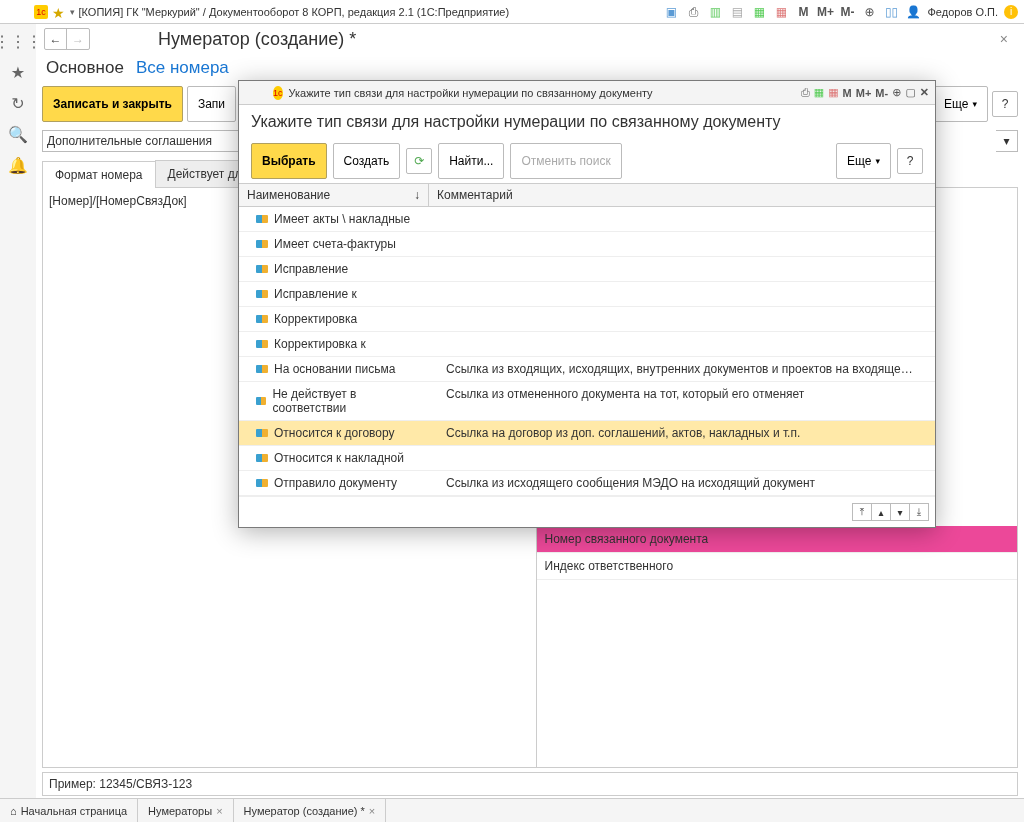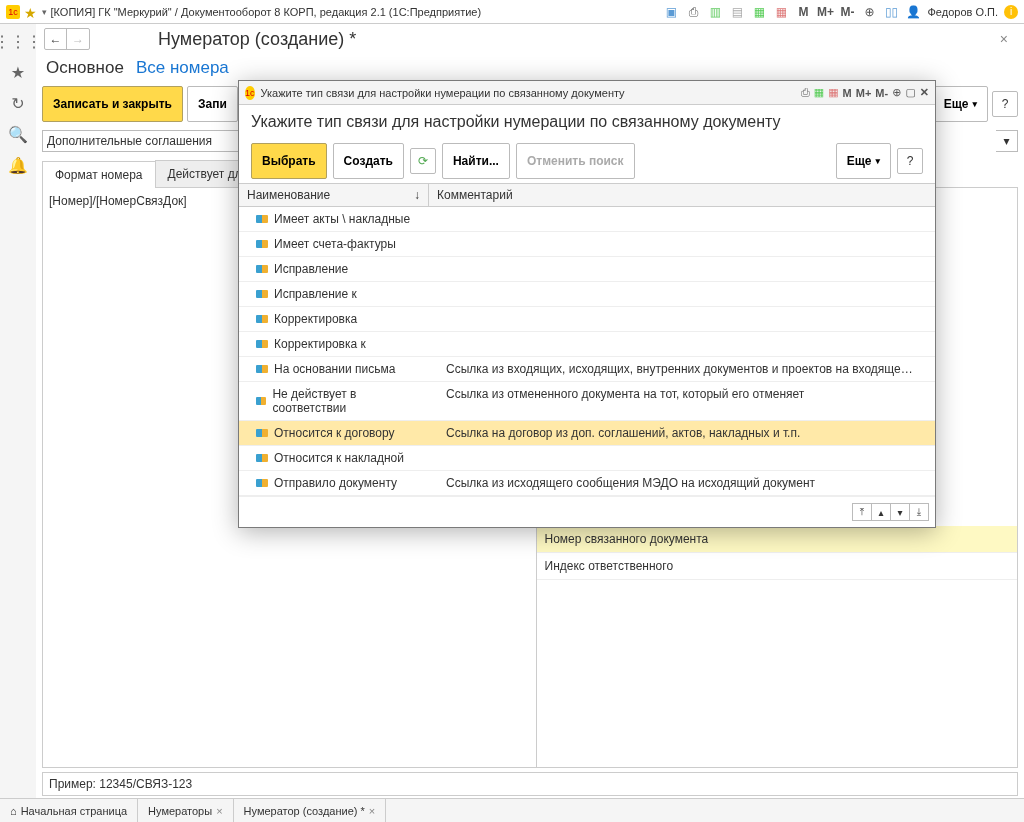--- a/index.html
+++ b/index.html
@@ -1,21 +1,21 @@
 <!DOCTYPE html>
 <html><head>
 <meta charset="utf-8">
 <style>
   * { box-sizing: border-box; margin: 0; padding: 0; }
   body { font-family: Arial, sans-serif; font-size: 12px; background: #f5f5f5; color: #333; overflow: hidden; width: 1024px; height: 822px; position: relative; }
   
   .topbar { height: 24px; background: #fff; border-bottom: 1px solid #ccc; display: flex; align-items: center; padding: 0 6px; gap: 4px; }
   .topbar .title-area { display: flex; align-items: center; gap: 4px; flex: 1; }
   .topbar .ico { width: 14px; height: 14px; display: inline-block; border-radius: 2px; }
-  .ico-1c { background: #ffcc00; border-radius: 50%; font-size: 9px; text-align: center; line-height: 14px; color: #d00; }
+  .ico-1c { background: #ffcc00; border-radius: 50%; font-size: 9px; text-align: center; line-height: 14px; color: #d00; margin-left: 28px; }
   .topbar .wintitle { font-size: 11px; color: #333; }
   .topbar-right { display: flex; align-items: center; gap: 6px; }
   .topbar-right .tb-ico { width: 16px; height: 16px; display: inline-flex; align-items: center; justify-content: center; font-size: 12px; color: #555; cursor: pointer; }
   .mtxt { font-size: 11px; font-weight: bold; color: #333; }
   .user { font-size: 11px; color: #333; }
   .info-circle { width: 14px; height: 14px; border-radius: 50%; background: #ffc107; color: #fff; font-size: 10px; display: inline-flex; align-items: center; justify-content: center; }
   
   .sidebar { position: absolute; left: 0; top: 24px; bottom: 24px; width: 36px; background: #f5f5f5; display: flex; flex-direction: column; align-items: center; gap: 12px; padding-top: 8px; }
   .sidebar .sb-ico { font-size: 16px; color: #666; cursor: pointer; }
   
@@ -24,34 +24,34 @@
   .nav-arrows { display: flex; border: 1px solid #bbb; border-radius: 2px; }
   .nav-arrows span { width: 22px; height: 20px; display: inline-flex; align-items: center; justify-content: center; font-size: 12px; cursor: pointer; }
   .nav-arrows span:first-child { border-right: 1px solid #bbb; }
   .page-title { font-size: 18px; color: #333; margin-left: 60px; }
   .close-x { margin-left: auto; font-size: 14px; color: #888; cursor: pointer; margin-right: 8px;}
   .subtabs { display: flex; gap: 12px; padding: 4px 10px; font-size: 17px; }
   .subtabs span { cursor: pointer; }
   .subtabs .active { color: #1976d2; }
   .toolbar { display: flex; gap: 4px; padding: 4px 6px; align-items: center; }
   .btn { height: 36px; padding: 0 10px; border: 1px solid #b0a060; background: #ffd94a; border-radius: 2px; font-size: 12px; cursor: pointer; display: inline-flex; align-items: center; font-weight: bold; }
-  .btn.plain { background: #fff; border: 1px solid #bbb; font-weight: bold; }
+  .btn.plain { background: #fff; border: 1px solid #bbb; font-weight: normal; }
   .btn.dropdown::after { content: " ▾"; font-size: 9px; margin-left: 4px; }
   .help-btn { width: 26px; height: 26px; border: 1px solid #bbb; background: #fff; display: inline-flex; align-items: center; justify-content: center; cursor: pointer; border-radius: 2px; }
   .field-row { display: flex; align-items: center; padding: 4px 6px; gap: 4px; }
   .field-input { flex: 0 0 448px; height: 22px; border: 1px solid #bbb; padding: 0 4px; font-size: 12px; display: flex; align-items: center; }
   .field-suffix { width: 22px; height: 22px; border: 1px solid #bbb; border-left: 0; display: flex; align-items: center; justify-content: center; cursor: pointer; }
   .tabstrip { display: flex; border-bottom: 1px solid #ccc; margin: 4px 6px 0 6px; }
   .tab { padding: 6px 12px; border: 1px solid #ccc; border-bottom: none; background: #eee; font-size: 12px; cursor: pointer; margin-right: -1px; }
   .tab.active { background: #fff; position: relative; top: 1px; }
   .tab-body { display: flex; border: 1px solid #ccc; border-top: none; margin: 0 6px; height: 580px; }
   .format-pane { flex: 1; border-right: 1px solid #ccc; padding: 6px; }
   .right-pane { flex: 1; display: flex; flex-direction: column; }
   .rp-row { padding: 6px 8px; border-bottom: 1px solid #eee; font-size: 12px; }
-  .rp-row.sel { background: #fef9c3; }
+  .rp-row.sel { background: #ec4899; }
   .example-bar { margin: 4px 6px; border: 1px solid #ccc; padding: 4px 6px; font-size: 12px; }
   
   .modal { position: absolute; left: 238px; top: 80px; width: 698px; background: #fff; border: 1px solid #7a7a7a; box-shadow: 0 4px 24px rgba(0,0,0,0.3); }
   .modal-titlebar { height: 24px; background: #f4f4f4; border-bottom: 1px solid #ccc; display: flex; align-items: center; padding: 0 6px; gap: 6px; }
   .modal-titlebar .mtitle { font-size: 11px; flex: 1; }
   .modal-icons { display: flex; align-items: center; gap: 4px; }
   .modal-icons span { font-size: 11px; color: #555; cursor: pointer; }
   .modal-header { font-size: 16px; padding: 8px 12px; }
   .modal-toolbar { display: flex; gap: 6px; padding: 4px 12px; align-items: center; }
   .modal-toolbar .spacer { flex: 1; }

